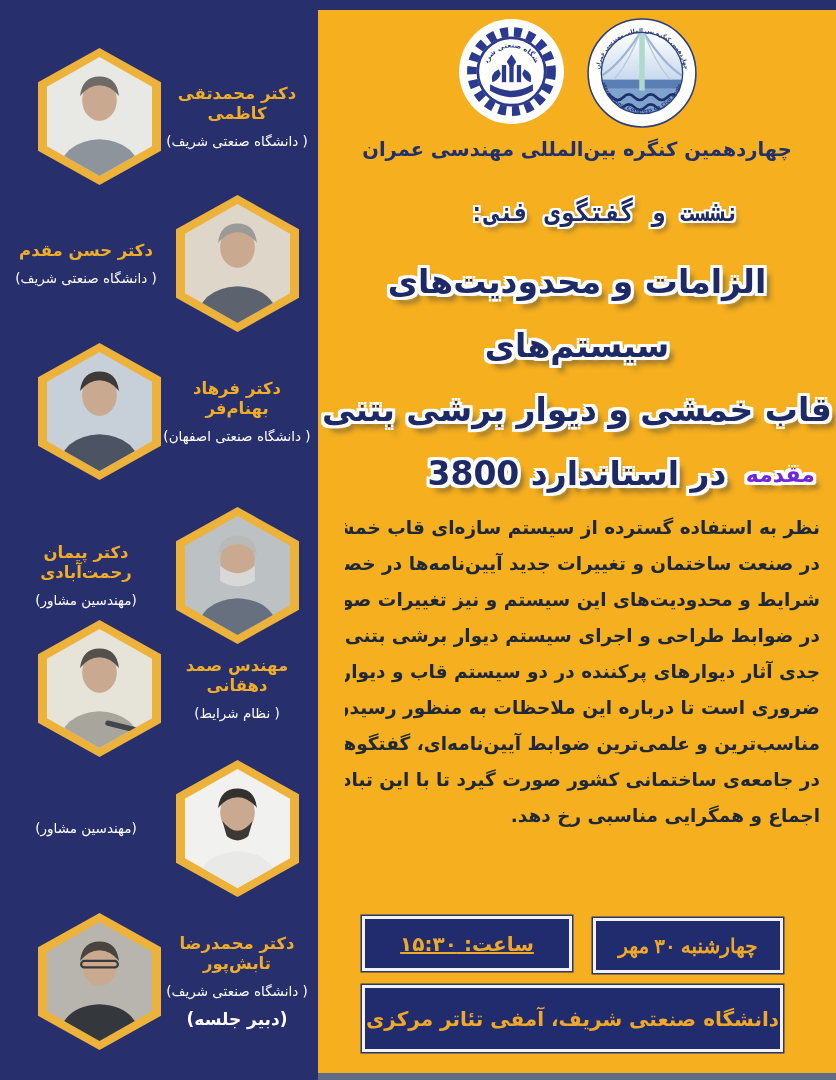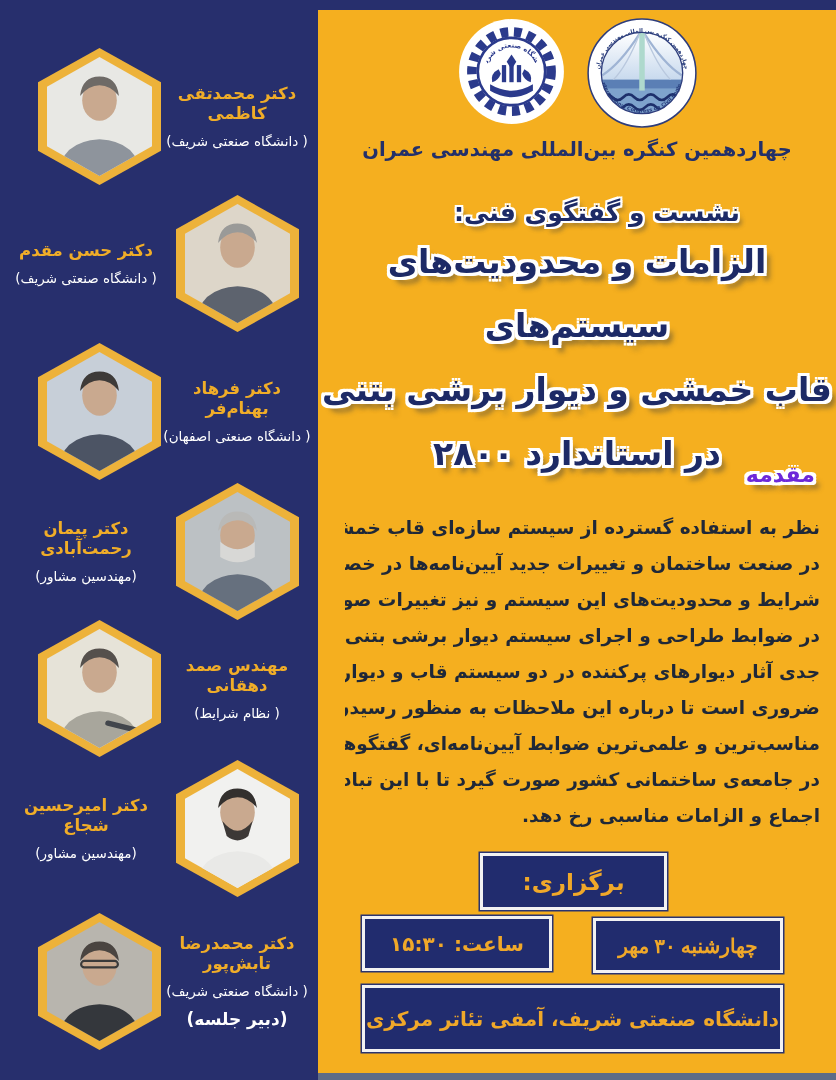--- a/index.html
+++ b/index.html
@@ -33,40 +33,40 @@
   
   .content{position:absolute;left:318px;top:10px;width:518px;height:1063px;background:#f5af1f;}
   .logos{position:absolute;left:0;top:8px;width:100%;display:flex;justify-content:center;
     align-items:flex-start;gap:22px;}
   .logo{width:107px;height:107px;}
   .congress-title{position:absolute;left:0;top:128px;width:100%;text-align:center;
     direction:rtl;color:#233069;font-weight:bold;font-size:19.5px;}
   .kicker{position:absolute;right:96px;top:188px;direction:rtl;white-space:nowrap;
     color:#1d2a66;font-weight:bold;font-size:25px;
     text-shadow:-2px -2px 0 #fff,-2px 0 0 #fff,-2px 2px 0 #fff,0 -2px 0 #fff,0 2px 0 #fff,
-      2px -2px 0 #fff,2px 0 0 #fff,2px 2px 0 #fff,4px 5px 4px rgba(60,60,60,.45);}
-  .main-title{position:absolute;left:0;top:220px;width:100%;text-align:center;direction:rtl;}
+      2px -2px 0 #fff,2px 0 0 #fff,2px 2px 0 #fff,4px 5px 4px rgba(60,60,60,.45);font-family:Liberation Mono, monospace;}
+  .main-title{position:absolute;left:0;top:240px;width:100%;text-align:center;direction:rtl;}
   .main-title div{color:#1d2a66;font-weight:bold;font-size:33px;line-height:64px;
     text-shadow:-3px -3px 0 #fff,-3px 0 0 #fff,-3px 3px 0 #fff,0 -3px 0 #fff,0 3px 0 #fff,
       3px -3px 0 #fff,3px 0 0 #fff,3px 3px 0 #fff,6px 7px 5px rgba(60,60,60,.5);}
   .intro-heading{position:absolute;right:21px;top:452px;direction:rtl;white-space:nowrap;
     color:#6d28d9;font-weight:bold;font-size:22px;
     text-shadow:-3px -3px 0 #fff,-3px 0 0 #fff,-3px 3px 0 #fff,0 -3px 0 #fff,0 3px 0 #fff,
       3px -3px 0 #fff,3px 0 0 #fff,3px 3px 0 #fff,6px 7px 5px rgba(60,60,60,.5);}
   .body-text{position:absolute;left:27px;top:500px;width:475px;direction:rtl;
     color:#1f2838;font-weight:bold;font-size:18.5px;line-height:36px;overflow:hidden;}
   .body-line{text-align:justify;text-align-last:justify;white-space:nowrap;}
   .body-line.last{text-align-last:right;}
   
   .box{position:absolute;background:#212c6e;border:3px solid #f2f2f2;box-sizing:border-box;
     box-shadow:0 0 0 1.5px #2a3470;display:flex;align-items:center;justify-content:center;
     direction:rtl;color:#f0a829;font-weight:bold;white-space:nowrap;}
   .box-label{left:162px;top:843px;width:187px;height:57px;font-size:23px;}
   .box-date {left:275px;top:908px;width:190px;height:55px;font-size:20px;font-family:Liberation Serif, serif;}
-  .box-time {left:44px; top:906px;width:190px;height:55px;font-size:20px;}
+  .box-time {left:44px; top:906px;width:210px;height:55px;font-size:20px;text-decoration:underline;}
   .box-venue{left:44px; top:975px;width:421px;height:67px;font-size:20px;}
 </style>
 </head>
 <body>
 
 <div class="poster">
 
   <aside class="sidebar">
 
     <div class="speaker photo-left" style="top:48px">
@@ -113,21 +113,21 @@
             <path d="M12 110 q2 -32 38 -34 q36 2 38 34 z" fill="#4c5464"></path>
           </svg>
         </div>
       </div>
       <div class="sp-text">
         <div class="sp-name">دکتر فرهاد بهنام‌فر</div>
         <div class="sp-aff">( دانشگاه صنعتی اصفهان)</div>
       </div>
     </div>
 
-    <div class="speaker photo-right" style="top:483px">
+    <div class="speaker photo-right" style="top:507px">
       <div class="hex">
         <div class="hex-inner">
           <svg viewBox="0 0 100 110" preserveAspectRatio="xMidYMax slice">
             <rect width="100" height="110" fill="#bcc1c4"></rect>
             <ellipse cx="50" cy="40" rx="16" ry="19" fill="#c9a98f"></ellipse>
             <path d="M32 36 q2 -18 18 -18 q16 0 18 18 q-8 -10 -18 -10 q-10 0 -18 10z" fill="#b9b9b7"></path>
             <path d="M34 46 q16 14 32 0 l0 14 q-16 10 -32 0z" fill="#d8d8d6"></path>
             <path d="M12 110 q2 -32 38 -34 q36 2 38 34 z" fill="#66707e"></path>
           </svg>
         </div>
@@ -162,21 +162,20 @@
           <svg viewBox="0 0 100 110" preserveAspectRatio="xMidYMax slice">
             <rect width="100" height="110" fill="#f1f1ef"></rect>
             <ellipse cx="50" cy="40" rx="16" ry="19" fill="#c9a98f"></ellipse>
             <path d="M32 36 q2 -18 18 -18 q16 0 18 18 q-8 -10 -18 -10 q-10 0 -18 10z" fill="#33302e"></path>
             <path d="M36 48 q14 18 28 0 l-4 14 q-10 8 -20 0z" fill="#3c3836"></path>
             <path d="M12 110 q2 -32 38 -34 q36 2 38 34 z" fill="#e9e9e7"></path>
           </svg>
         </div>
       </div>
       <div class="sp-text">
-        <div class="sp-name">دکتر امیرحسین شجاع</div>
         <div class="sp-aff">(مهندسین مشاور)</div>
       </div>
     </div>
 
     <div class="speaker photo-left" style="top:913px">
       <div class="hex">
         <div class="hex-inner">
           <svg viewBox="0 0 100 110" preserveAspectRatio="xMidYMax slice">
             <rect width="100" height="110" fill="#b8b5ae"></rect>
             <ellipse cx="50" cy="40" rx="16" ry="19" fill="#c9a98f"></ellipse>
@@ -253,38 +252,37 @@
       </svg>
     </div>
 
     <div class="congress-title">چهاردهمین کنگره بین‌المللی مهندسی عمران</div>
 
     <div class="kicker">نشست و گفتگوی فنی:</div>
 
     <div class="main-title">
       <div>الزامات و محدودیت‌های سیستم‌های</div>
       <div>قاب خمشی و دیوار برشی بتنی</div>
-      <div>در استاندارد ۲۸۰۰</div>
+      <div>در استاندارد 3800</div>
     </div>
 
     <div class="intro-heading">مقدمه</div>
 
     <div class="body-text">
       <div class="body-line">نظر به استفاده گسترده از سیستم سازه‌ای قاب خمشی بتنی</div>
       <div class="body-line">در صنعت ساختمان و تغییرات جدید آیین‌نامه‌ها در خصوص</div>
       <div class="body-line">شرایط و محدودیت‌های این سیستم و نیز تغییرات صورت گرفته</div>
       <div class="body-line">در ضوابط طراحی و اجرای سیستم دیوار برشی بتنی و تفاوت</div>
       <div class="body-line">جدی آثار دیوارهای پرکننده در دو سیستم قاب و دیوار برشی</div>
       <div class="body-line">ضروری است تا درباره این ملاحظات به منظور رسیدن به</div>
       <div class="body-line">مناسب‌ترین و علمی‌ترین ضوابط آیین‌نامه‌ای، گفتگوهای فنی</div>
       <div class="body-line">در جامعه‌ی ساختمانی کشور صورت گیرد تا با این تبادل نظرها،</div>
-      <div class="body-line last">اجماع و الزامات مناسبی رخ دهد.</div>
-    </div>
-
-    <div class="box box-label">برگزاری:</div>
+      <div class="body-line last">اجماع و همگرایی مناسبی رخ دهد.</div>
+    </div>
+
     <div class="box box-date">چهارشنبه ۳۰ مهر</div>
     <div class="box box-time">ساعت: ۱۵:۳۰</div>
     <div class="box box-venue">دانشگاه صنعتی شریف، آمفی تئاتر مرکزی</div>
 
   </main>
 
   <div class="top-strip"></div>
   <div class="bottom-strip"></div>
 
 </div>

